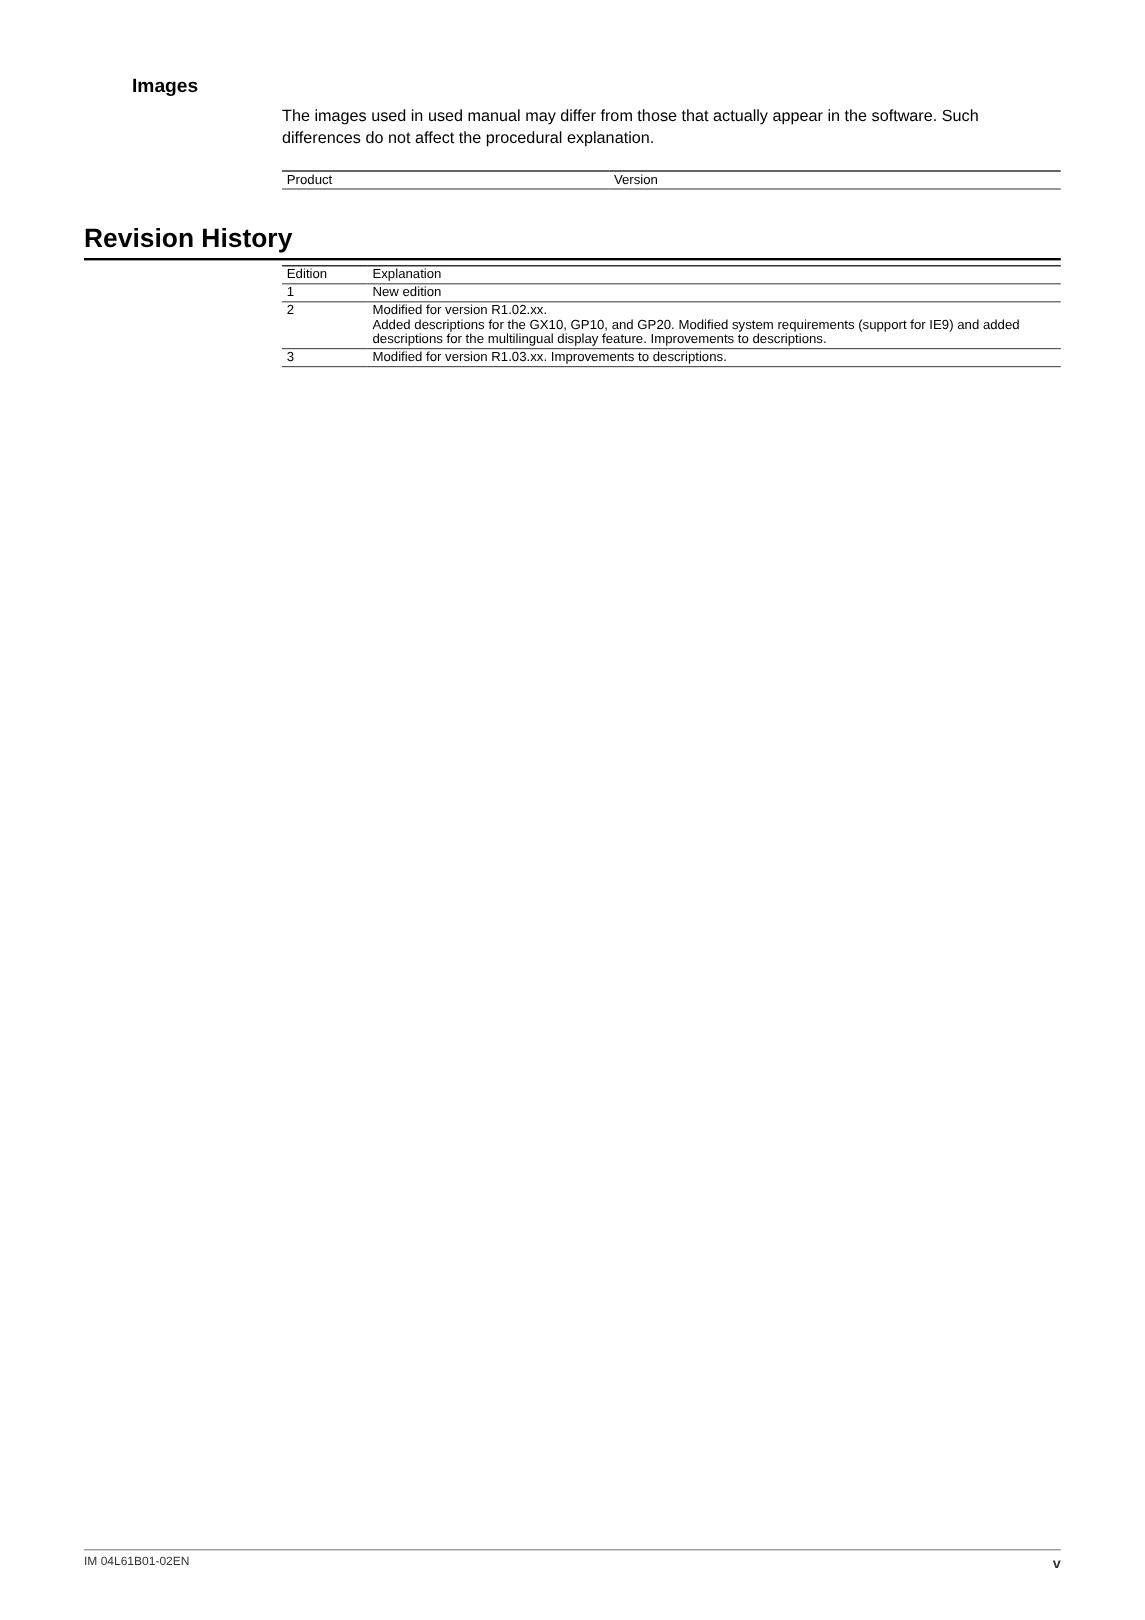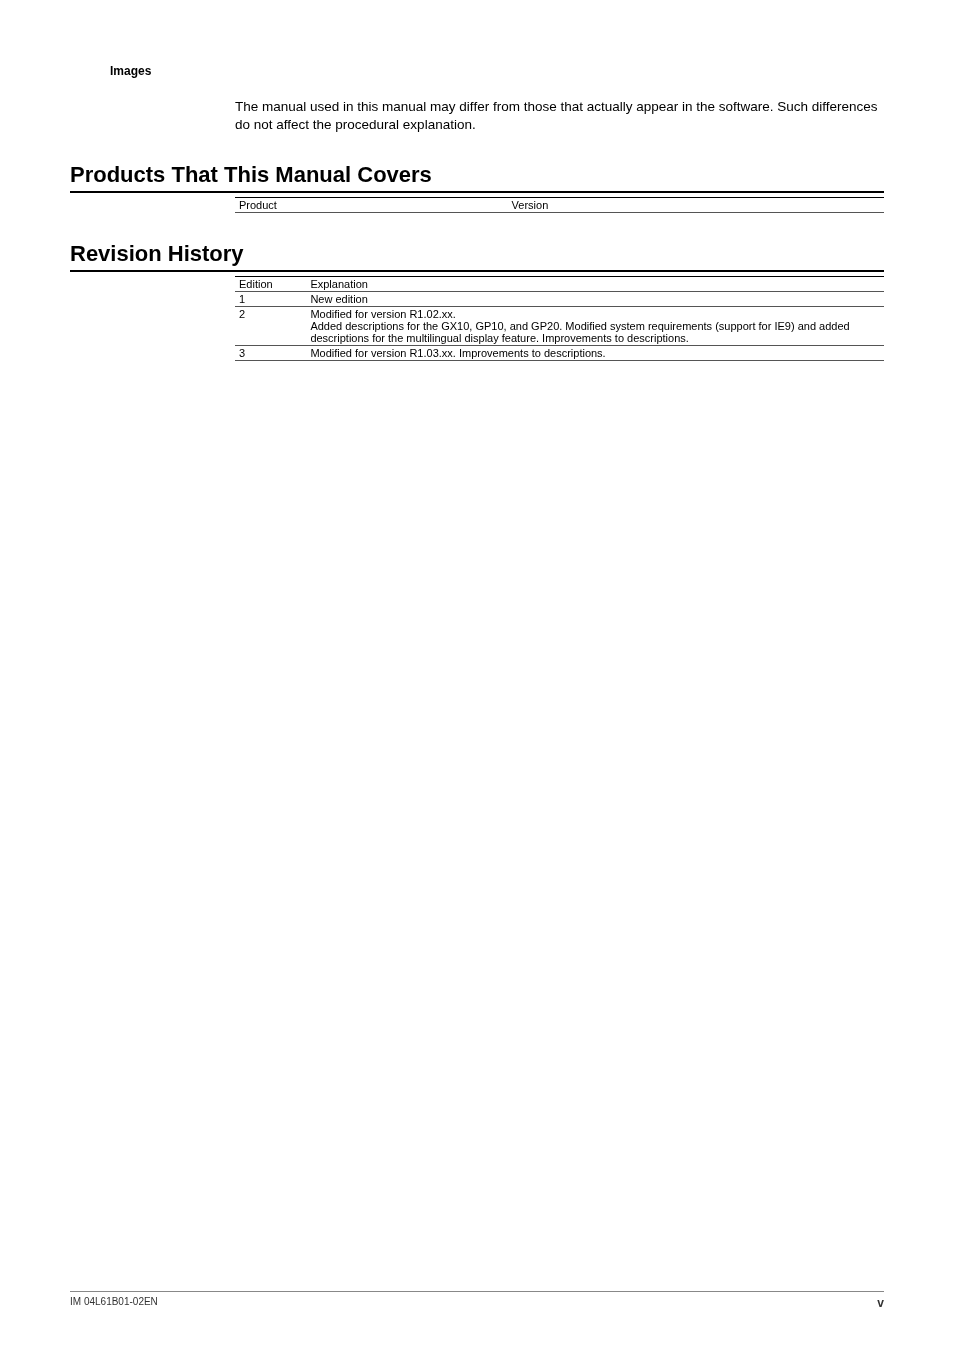--- a/index.html
+++ b/index.html
@@ -18,23 +18,23 @@
   }
   .running-header {
     text-align: right;
     font-size: 13px;
     color: #333;
     border-bottom: 1px solid #888;
     padding-bottom: 6px;
     margin-bottom: 18px;
   }
   h2.section {
-    font-size: 12px;
+    font-size: 16px;
     font-weight: bold;
-    margin: 4px 0 20px 0;
+    margin: 4px 0 6px 0;
     color: #000;
   }
   .indent-block {
     margin-left: 165px;
   }
   .body-text {
     font-size: 13.5px;
     line-height: 1.35;
     margin: 2px 0 18px 0;
   }
@@ -83,24 +83,23 @@
   .footer .pagenum { font-weight: bold; font-size: 12px; }
 </style>
 </head>
 <body>
 
 <div class="page">
 
 
   <h2 class="section" style="margin-left:40px;">Images</h2>
   <div class="indent-block">
-    <p class="body-text">The manual used in this manual may differ from those that actually appear in the software. Such differences do not affect the procedural explanation.</p>
+    <p class="body-text">The images used in used manual may differ from those that actually appear in the software. Such differences do not affect the procedural explanation.</p>
   </div>
 
-  <h1 class="major">Products That This Manual Covers</h1>
   <div class="indent-block">
     <table class="products">
       <thead>
         <tr>
           <th>Product</th>
           <th>Version</th>
         </tr>
       </thead>
       <tbody>
       </tbody>

